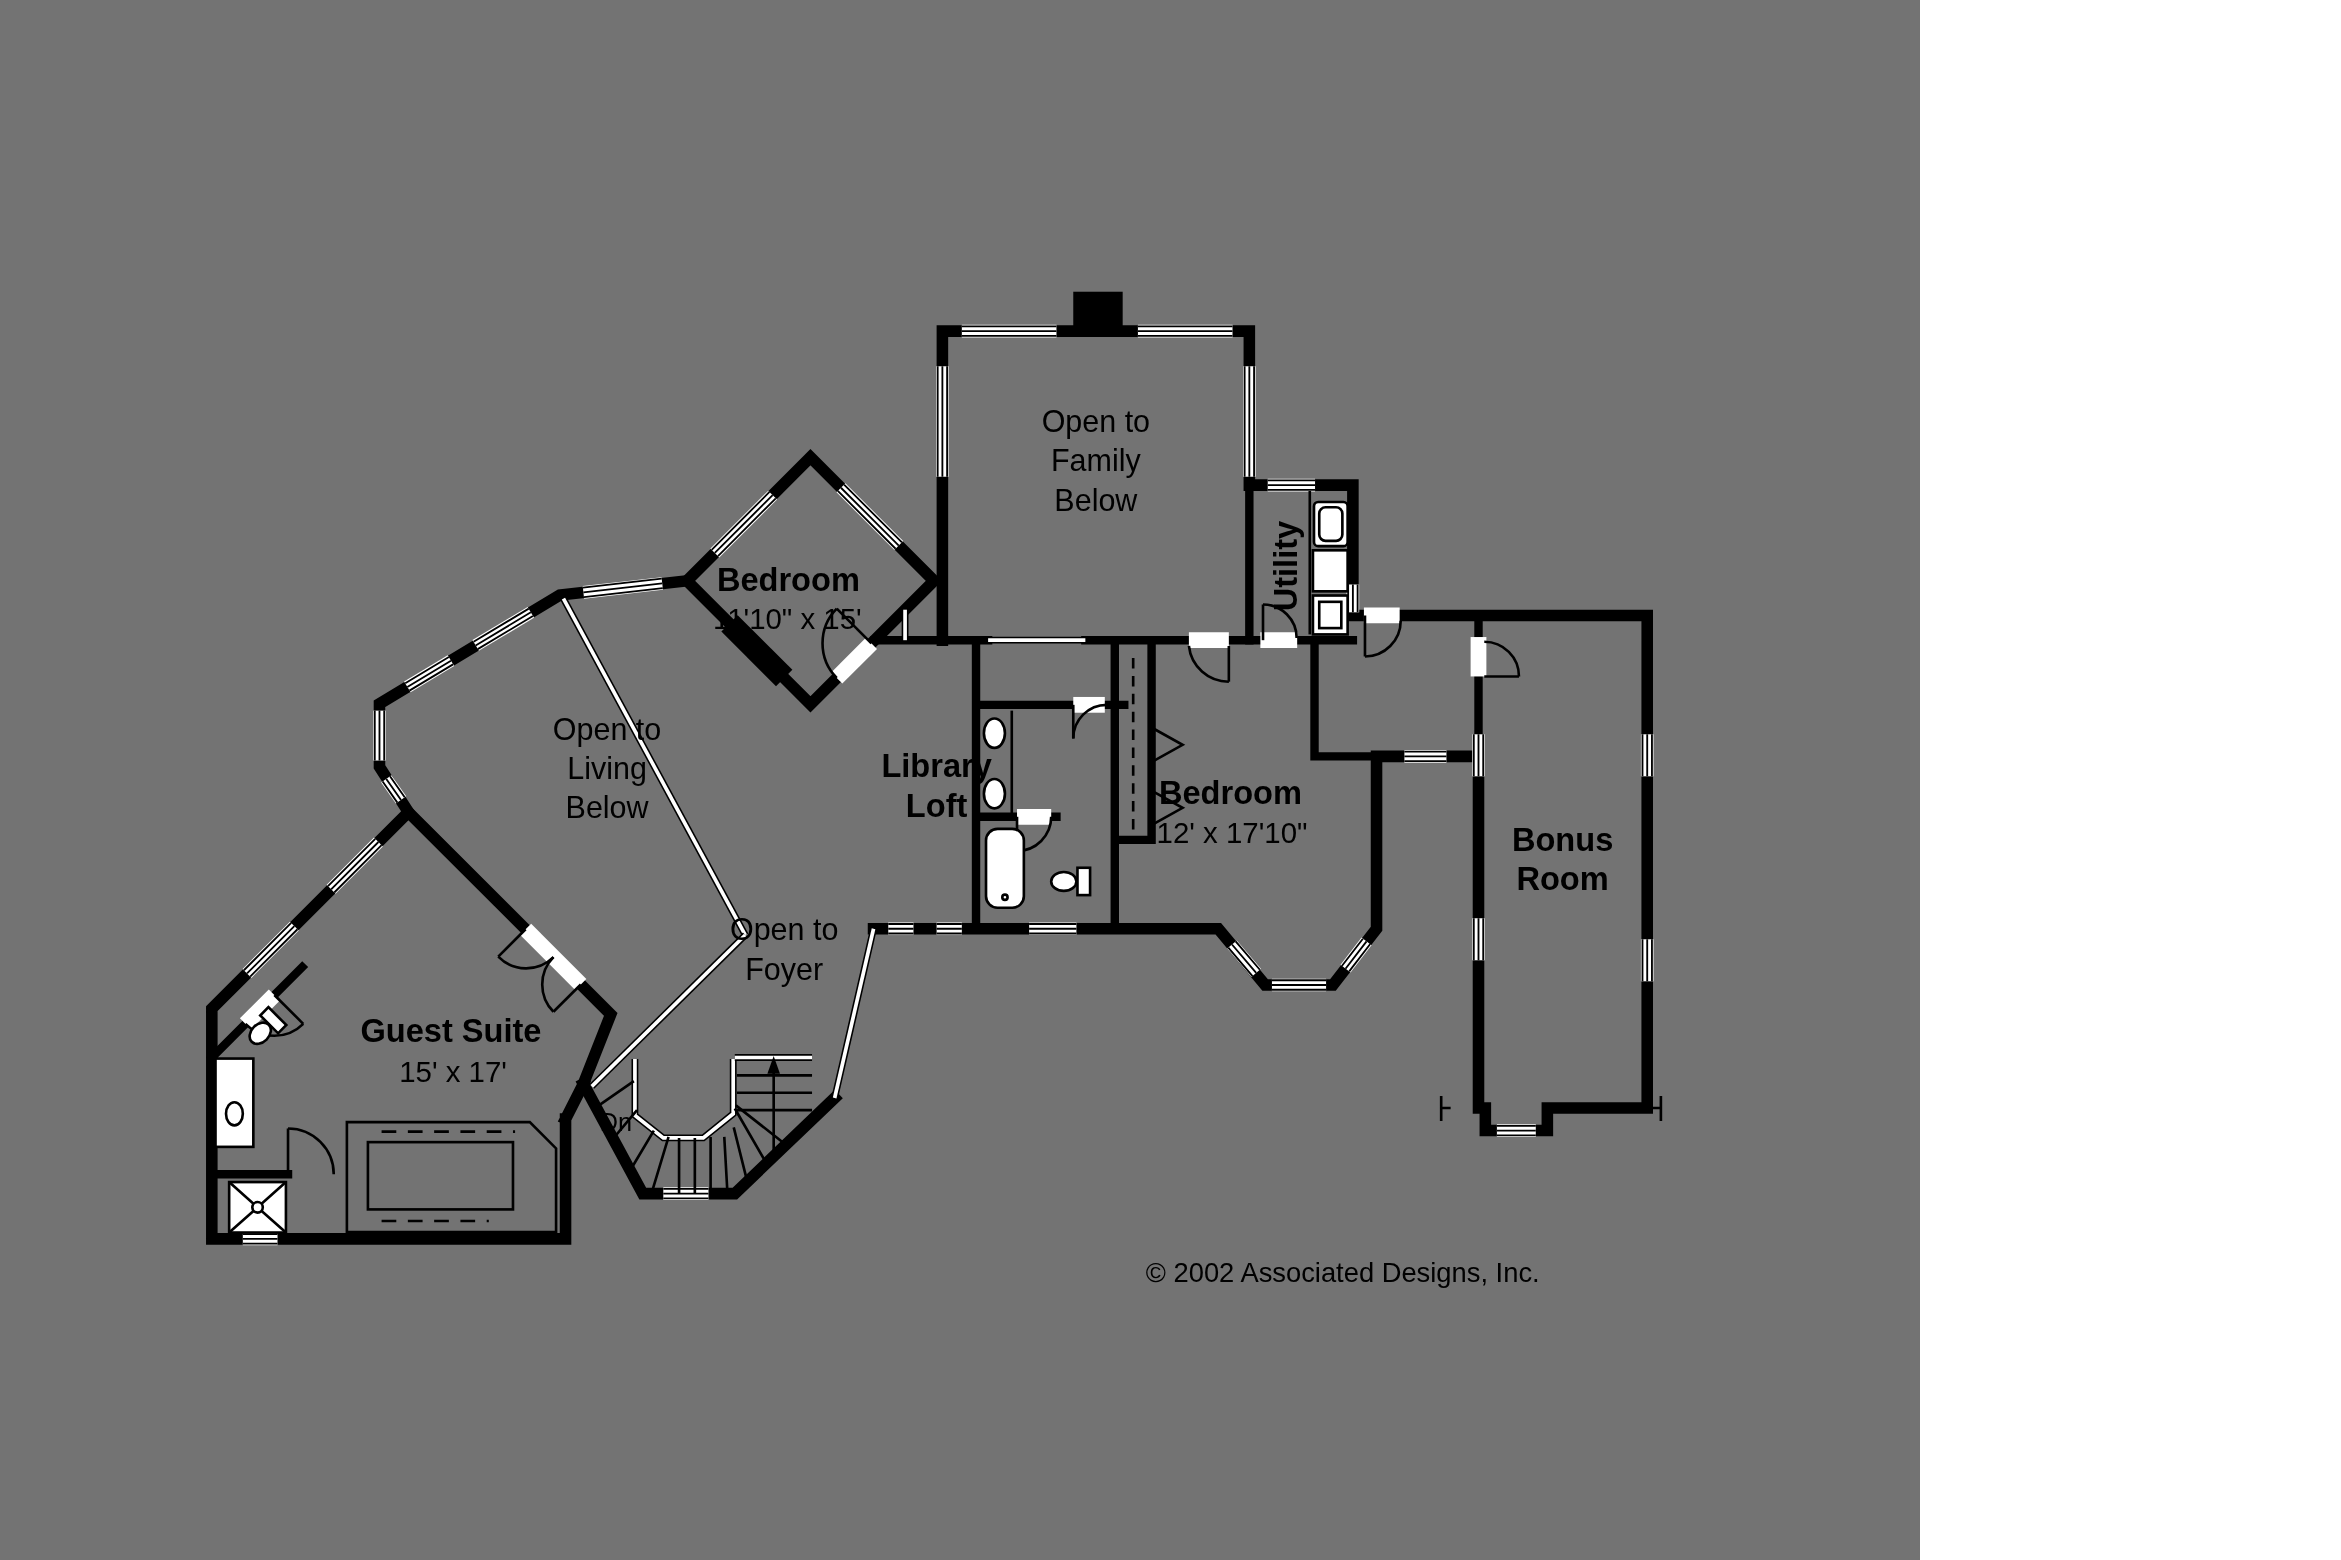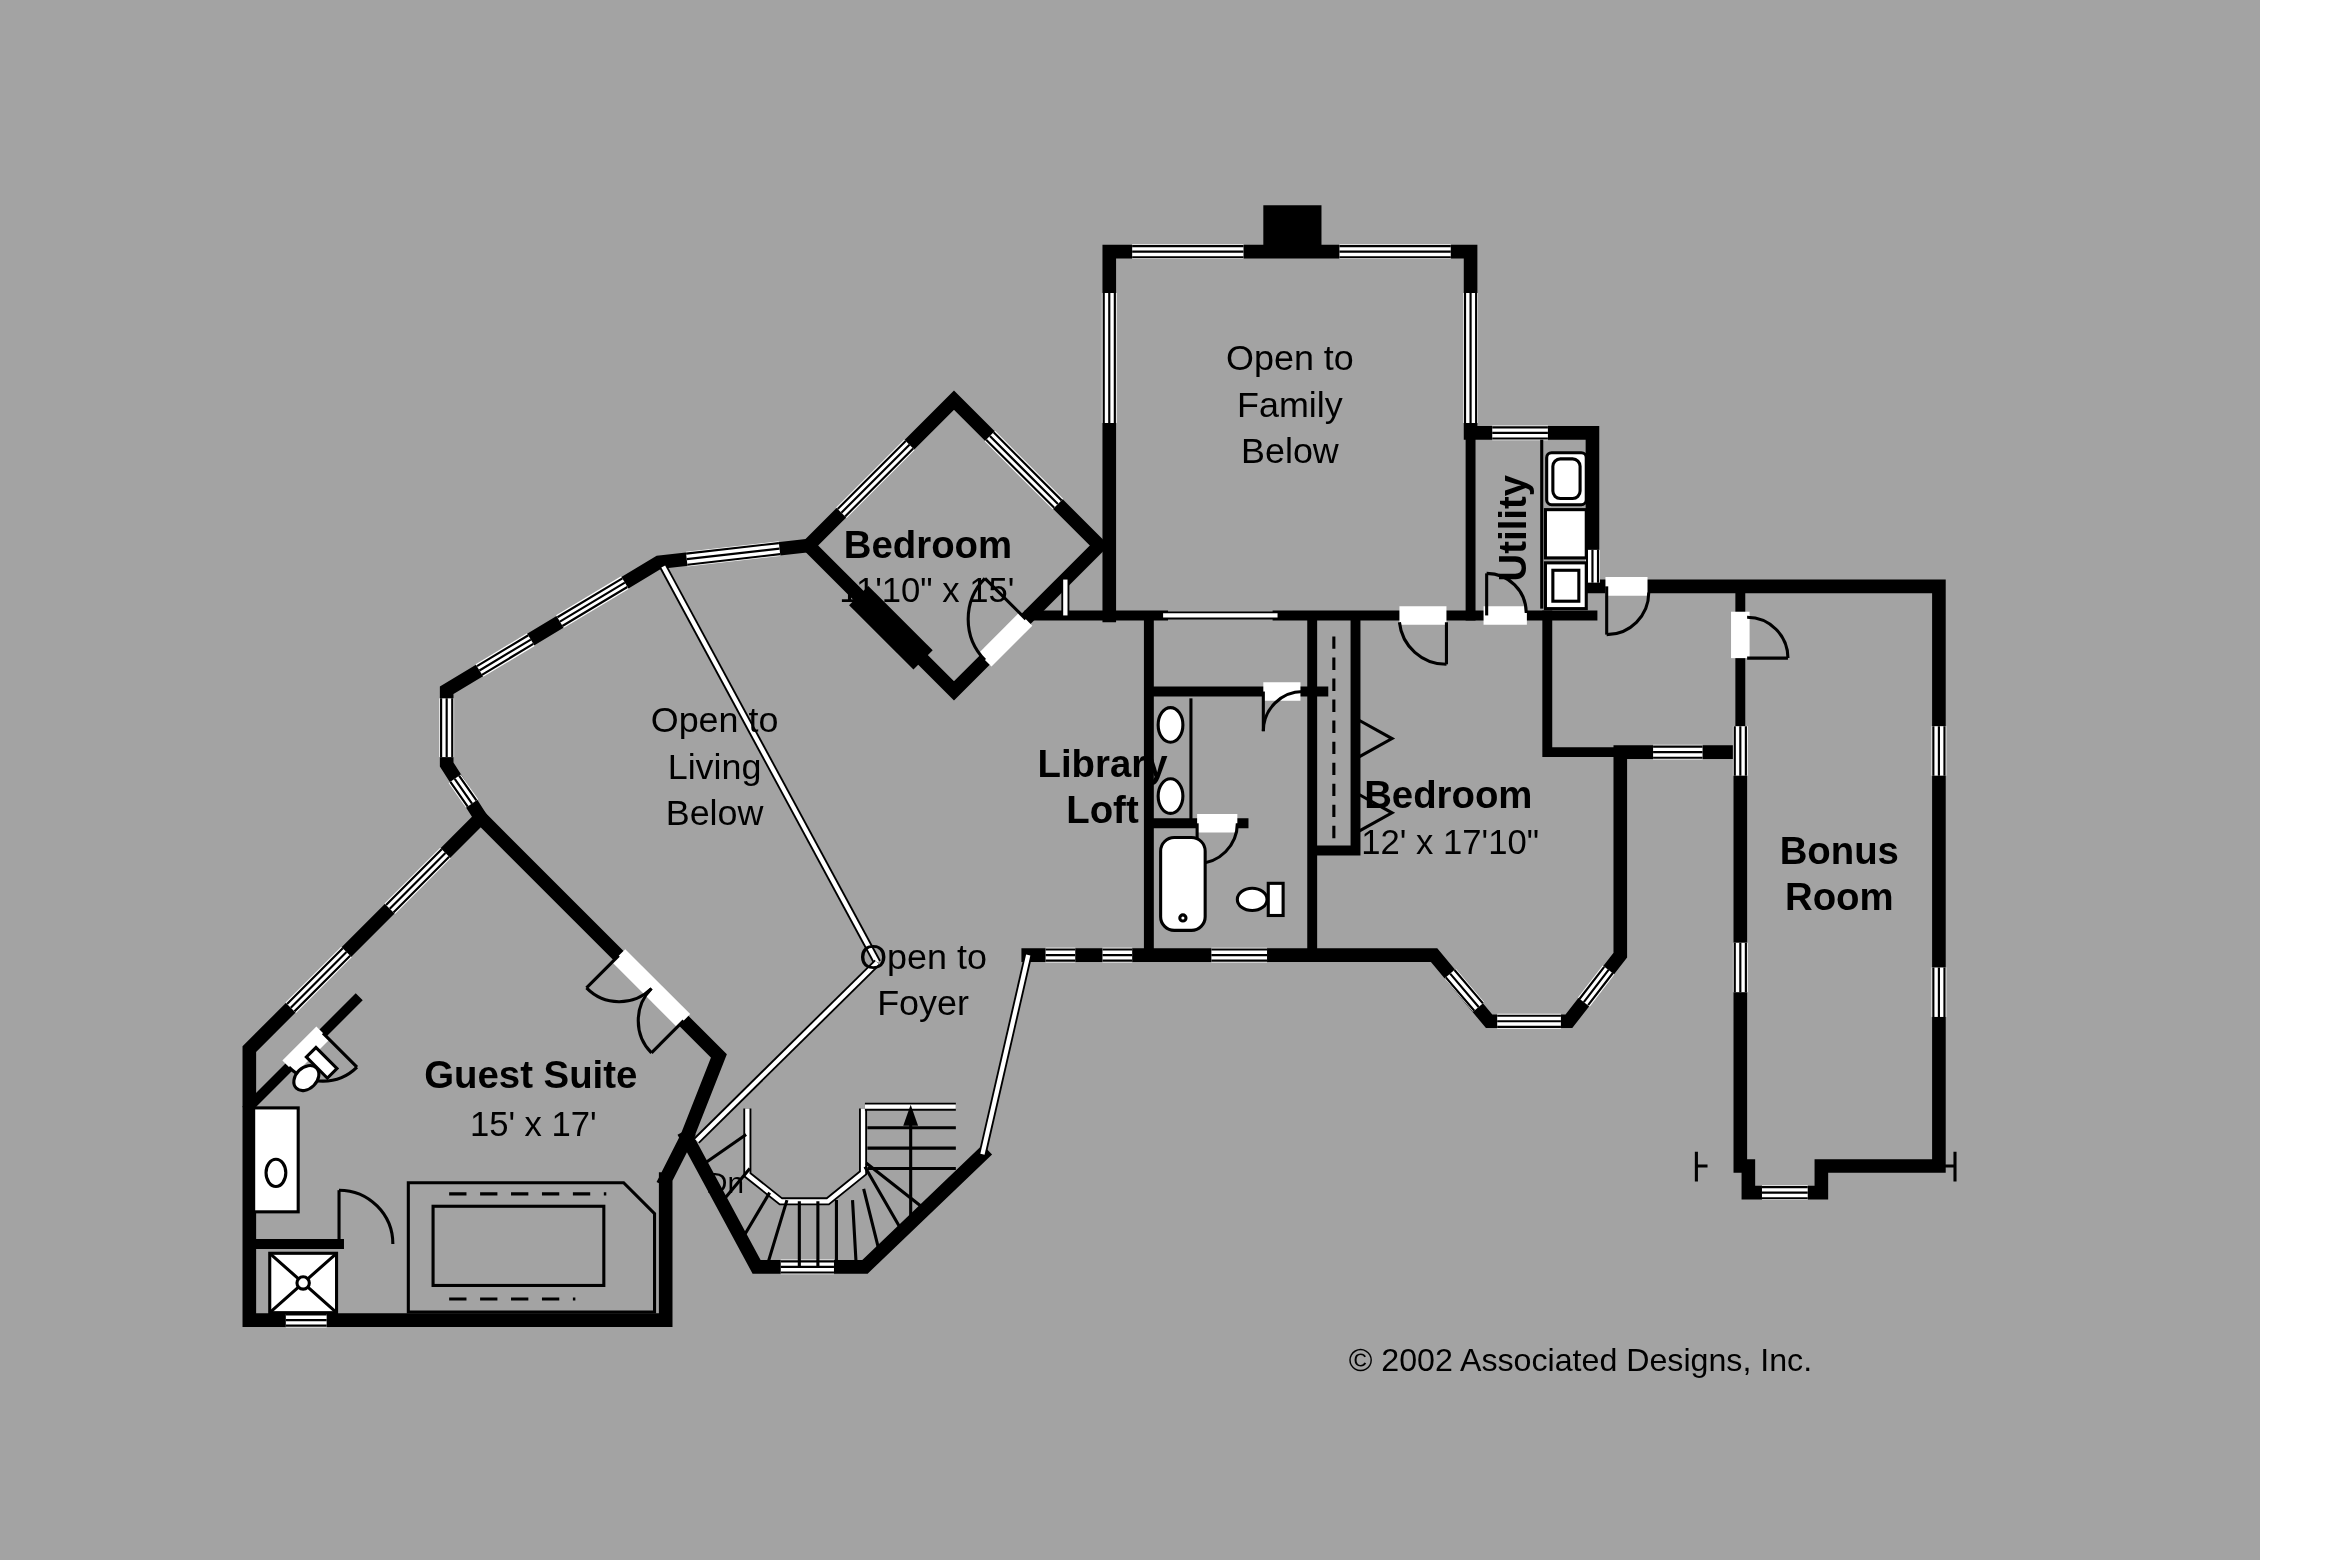--- a/index.html
+++ b/index.html
@@ -1,16 +1,16 @@
 <!DOCTYPE html>
 <html style="font-size:10.3px"><head>
 <meta charset="utf-8">
 <style>
   html,body{margin:0;padding:0;background:#ffffff;}
-  #stage{position:relative;width:2260px;height:1560px;background:#a3a3a3;overflow:hidden;}
+  #stage{position:relative;width:1920px;height:1560px;background:#737373;overflow:hidden;}
   svg{display:block;width:100%;height:100%;}
   text{font-family:"Liberation Sans","DejaVu Sans",sans-serif;fill:#000;}
   .room-name{font-weight:bold;font-size:62px;}
   .room-dim{font-size:56px;}
   .open-label{font-size:58px;}
   .small-label{font-size:48px;}
   .copyright{font-size:52px;}
   .wall-ext{stroke:#000;stroke-width:22;fill:none;stroke-linecap:square;stroke-linejoin:miter;}
   .wall-int{stroke:#000;stroke-width:16;fill:none;stroke-linecap:square;}
   .door-gap{stroke:#fff;stroke-width:30;fill:none;stroke-linecap:butt;}

